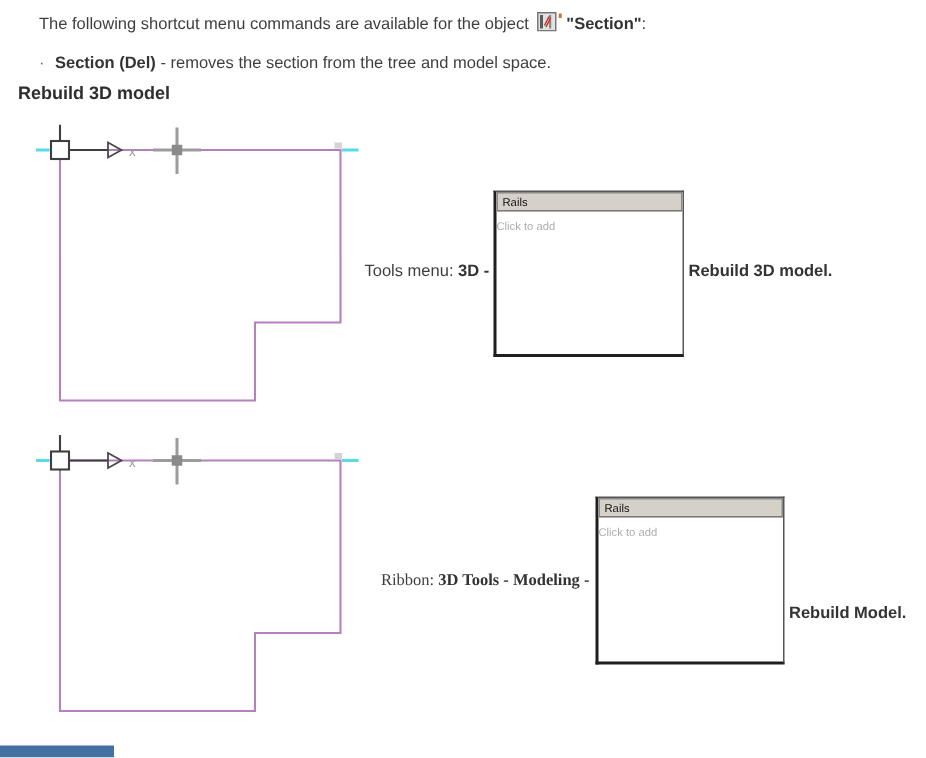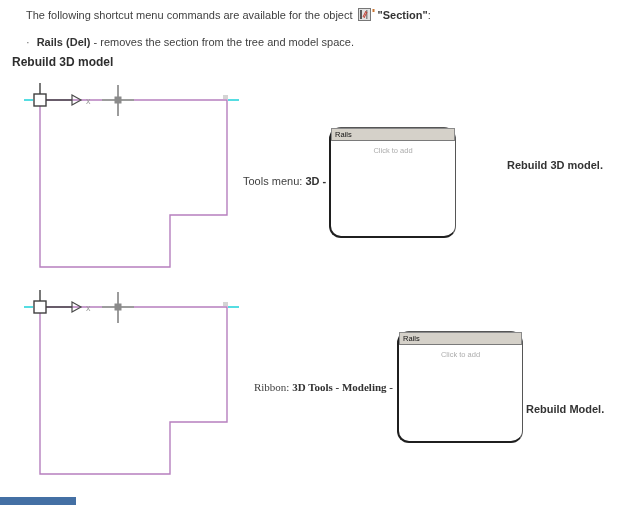--- a/index.html
+++ b/index.html
@@ -12,29 +12,28 @@
   .bold{font-weight:bold;color:#333;}
   .heading{font-size:12px;font-weight:bold;color:#2e2e2e;white-space:nowrap;}
   .bullet{display:inline-block;color:#6b6b6b;margin-right:7px;}
   .section-icon{display:inline-block;vertical-align:-2px;margin:0 3px 0 2px;}
   
   .rails-panel{
     position:absolute;background:#ffffff;
     border-top:1px solid #565656;border-right:1px solid #565656;
     border-left:2px solid #1f1f1f;border-bottom:2px solid #1f1f1f;
     box-sizing:border-box;
-    border-radius:12px;
   }
   .rails-header{
     height:11px;line-height:11px;background:#d5d1c9;
     border:1px solid #8a8a8a;border-bottom-color:#7a7a7a;
     font-size:7.5px;color:#111;padding-left:3px;
   }
   .click-add{
-    display:block;text-align:center;margin-top:5px;
+    display:block;margin-top:5px;
     font-size:7.5px;color:#adadad;
   }
   .right-align{text-align:right;}
   .selection-bar{position:absolute;left:0;top:497px;width:76px;height:8px;background:#4470a4;}
   svg{display:block;}
 </style>
 </head>
 <body>
 
 <div class="abs txt" style="left:26px;top:8px;">
@@ -42,21 +41,21 @@
       <rect x="0.5" y="0.5" width="12" height="12" fill="#e2e2e2" stroke="#777777"></rect>
       <rect x="2" y="2" width="2" height="9" fill="#5a5a5a"></rect>
       <rect x="8" y="2" width="1.5" height="9" fill="#8a8a8a"></rect>
       <line x1="5" y1="9" x2="8" y2="3" stroke="#c0392b" stroke-width="1"></line>
       <line x1="6" y1="10" x2="9" y2="4" stroke="#c0392b" stroke-width="1"></line>
       <rect x="14.5" y="1" width="2" height="3" fill="#c87533"></rect>
     </svg></span><span class="bold">"Section"</span><span>:</span>
 </div>
 
 <div class="abs txt" style="left:26px;top:36px;">
-  <span class="bullet">·</span><span class="bold">Rails (Del)</span><span> - removes the section from the tree and model space.</span>
+  <span class="bullet">·</span><span class="bold">Section (Del)</span><span> - removes the section from the tree and model space.</span>
 </div>
 
 <div class="abs heading" style="left:12px;top:55px;">Rebuild 3D model</div>
 
 <svg class="abs" style="left:18px;top:83px;" width="230" height="195" viewBox="0 0 230 195">
   <path d="M22,17 H209 V132 H152 V184 H22 Z" fill="none" stroke="#b67fbe" stroke-width="1.4"></path>
   <line x1="6" y1="17" x2="15" y2="17" stroke="#55dde2" stroke-width="2"></line>
   <line x1="210" y1="17" x2="221" y2="17" stroke="#55dde2" stroke-width="2"></line>
   <rect x="205" y="12" width="5" height="4" fill="#d4d4d4"></rect>
   <line x1="22" y1="0" x2="22" y2="11" stroke="#3f3f3f" stroke-width="1.4"></line>
@@ -67,21 +66,21 @@
   <g>
     <line x1="100" y1="2" x2="100" y2="33" stroke="#9c9c9c" stroke-width="2"></line>
     <line x1="84" y1="17" x2="116" y2="17" stroke="#9c9c9c" stroke-width="2"></line>
     <rect x="96.5" y="13.5" width="7" height="7" fill="#8a8a8a"></rect>
   </g>
 </svg>
 
 <div class="abs txt" style="left:243px;top:175px;">
   <span>Tools menu: </span><span class="bold">3D -</span>
 </div>
-<div class="abs txt bold" style="left:459px;top:159px;margin-left:48px;">Rebuild 3D model.</div>
+<div class="abs txt bold" style="left:459px;top:175px;">Rebuild 3D model.</div>
 
 <div class="rails-panel" style="left:329px;top:127px;width:127px;height:111px;">
   <div class="rails-header"><span>Rails</span></div>
   <span class="click-add">Click to add</span>
 </div>
 
 <svg class="abs" style="left:18px;top:290px;" width="230" height="195" viewBox="0 0 230 195">
   <path d="M22,17 H209 V132 H152 V184 H22 Z" fill="none" stroke="#b67fbe" stroke-width="1.4"></path>
   <line x1="6" y1="17" x2="15" y2="17" stroke="#55dde2" stroke-width="2"></line>
   <line x1="210" y1="17" x2="221" y2="17" stroke="#55dde2" stroke-width="2"></line>

